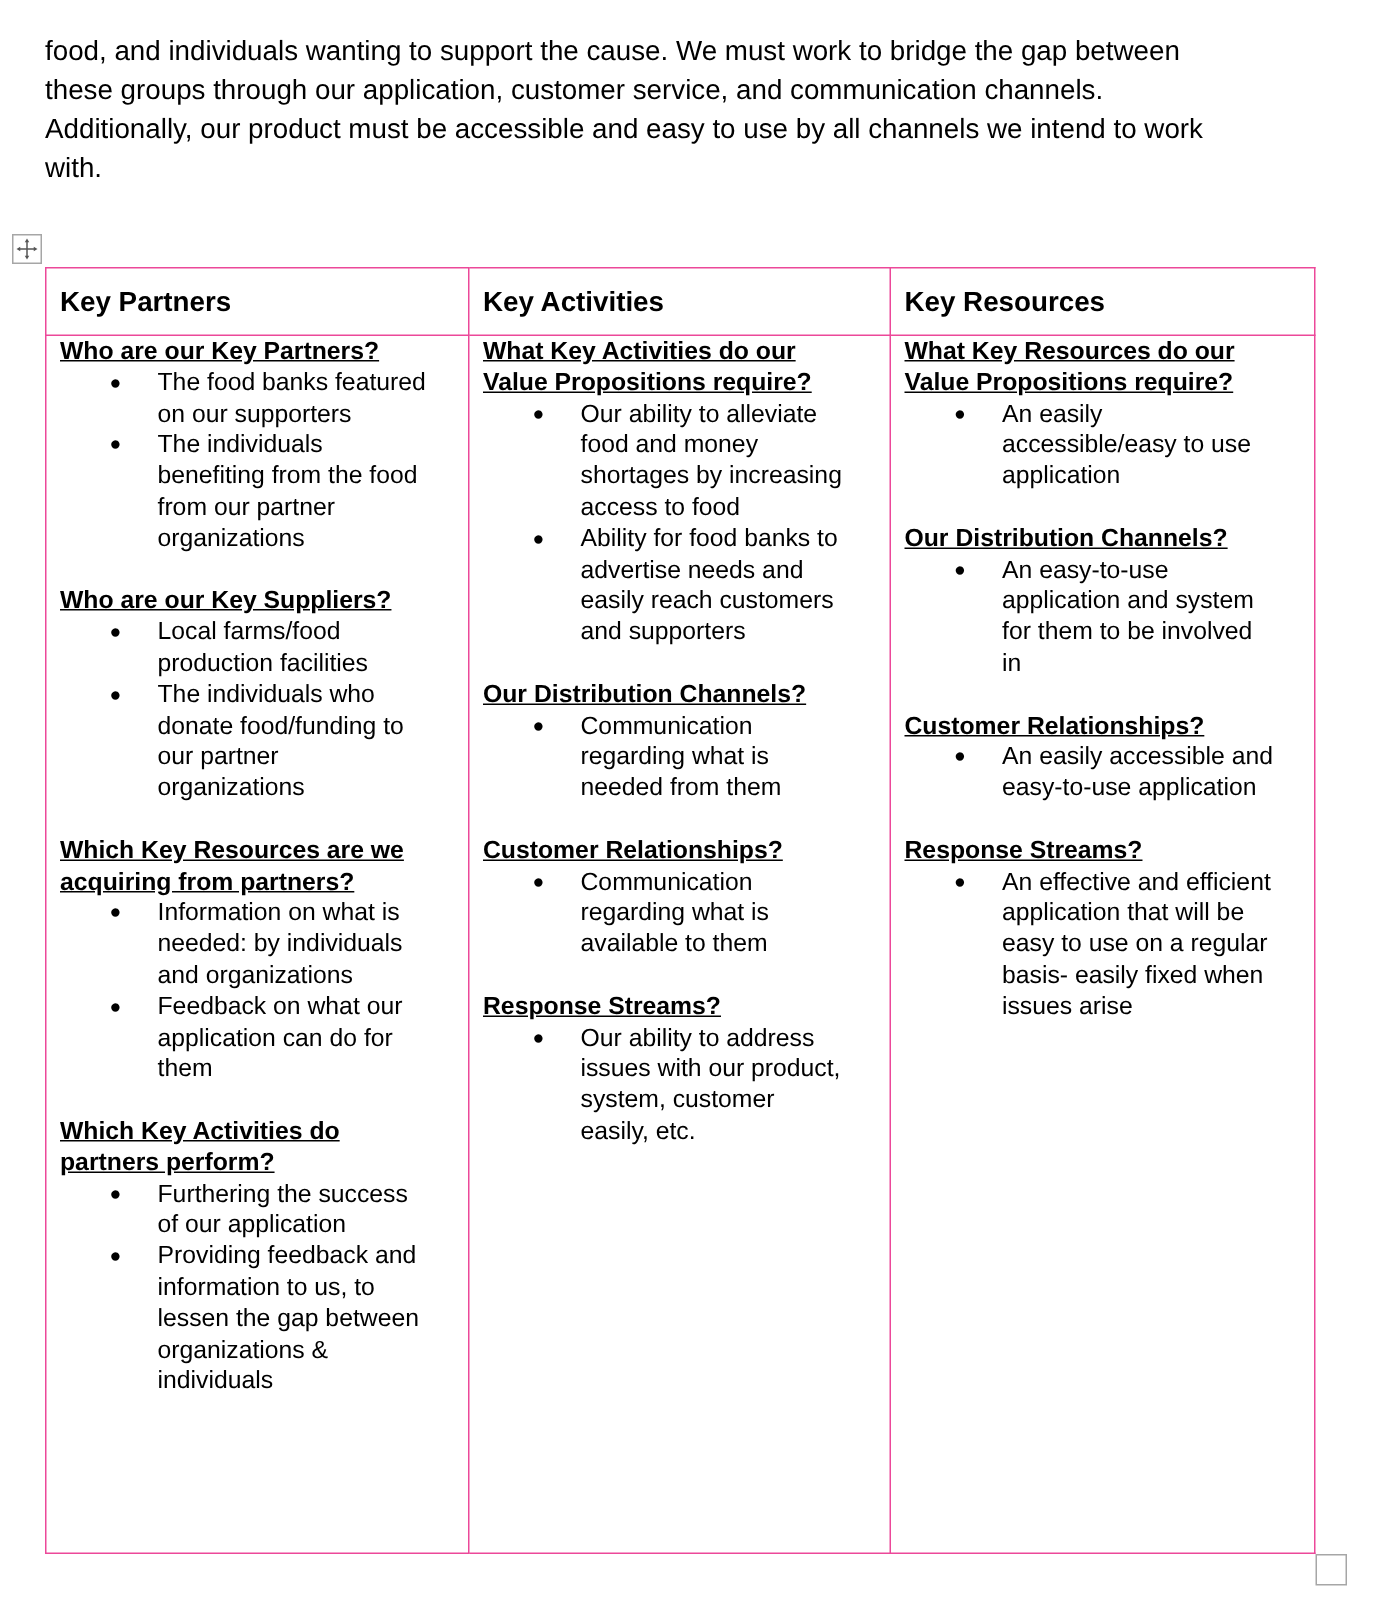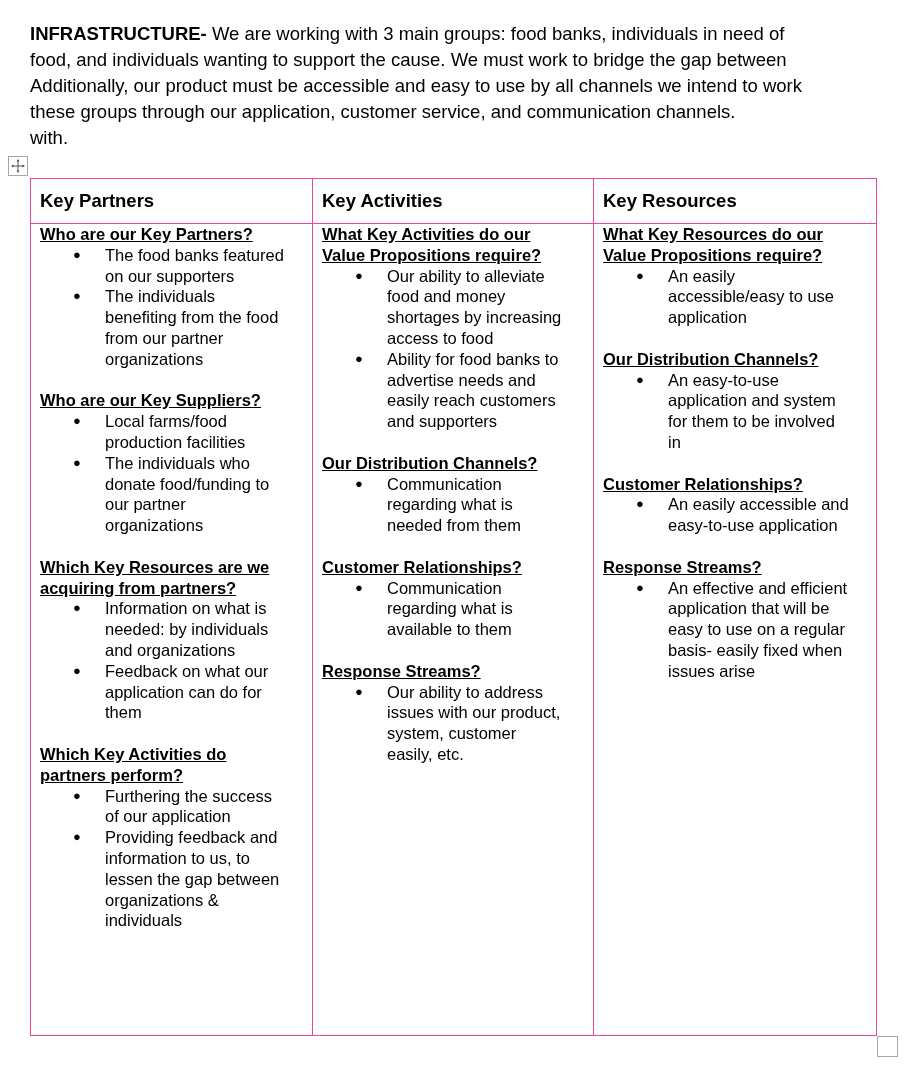--- a/index.html
+++ b/index.html
@@ -23,24 +23,23 @@
     .col1 { width:282px; } .col2 { width:281px; } .col3 { width:283px; }
     .section { margin-bottom:20.8px; }
     .q { font-weight:bold;text-decoration:underline; }
     .item { position:relative; padding-left:65px; }
     .bullet { position:absolute; left:33px; top:0; font-size:13px; }
   </style>
 </head>
 <body>
 
 <div class="intro">
-  <span class="line"><b>INFRASTRUCTURE-</b><span> We are working with 3 main groups: food banks, individuals in need of</span></span>
   <span class="line">food, and individuals wanting to support the cause. We must work to bridge the gap between</span>
+  <span class="line">these groups through our application, customer service, and communication channels.</span>
   <span class="line">Additionally, our product must be accessible and easy to use by all channels we intend to work</span>
-  <span class="line">these groups through our application, customer service, and communication channels.</span>
   <span class="line">with.</span>
 </div>
 
 <div class="move-handle">
   <svg width="16" height="16" viewBox="0 0 16 16">
     <g stroke="#555" stroke-width="1" fill="#555">
       <line x1="8" y1="2" x2="8" y2="14"></line>
         <line x1="2" y1="8" x2="14" y2="8"></line>
       <polygon points="8,1 6.5,3.5 9.5,3.5" stroke="none"></polygon>
       <polygon points="8,15 6.5,12.5 9.5,12.5" stroke="none"></polygon>

